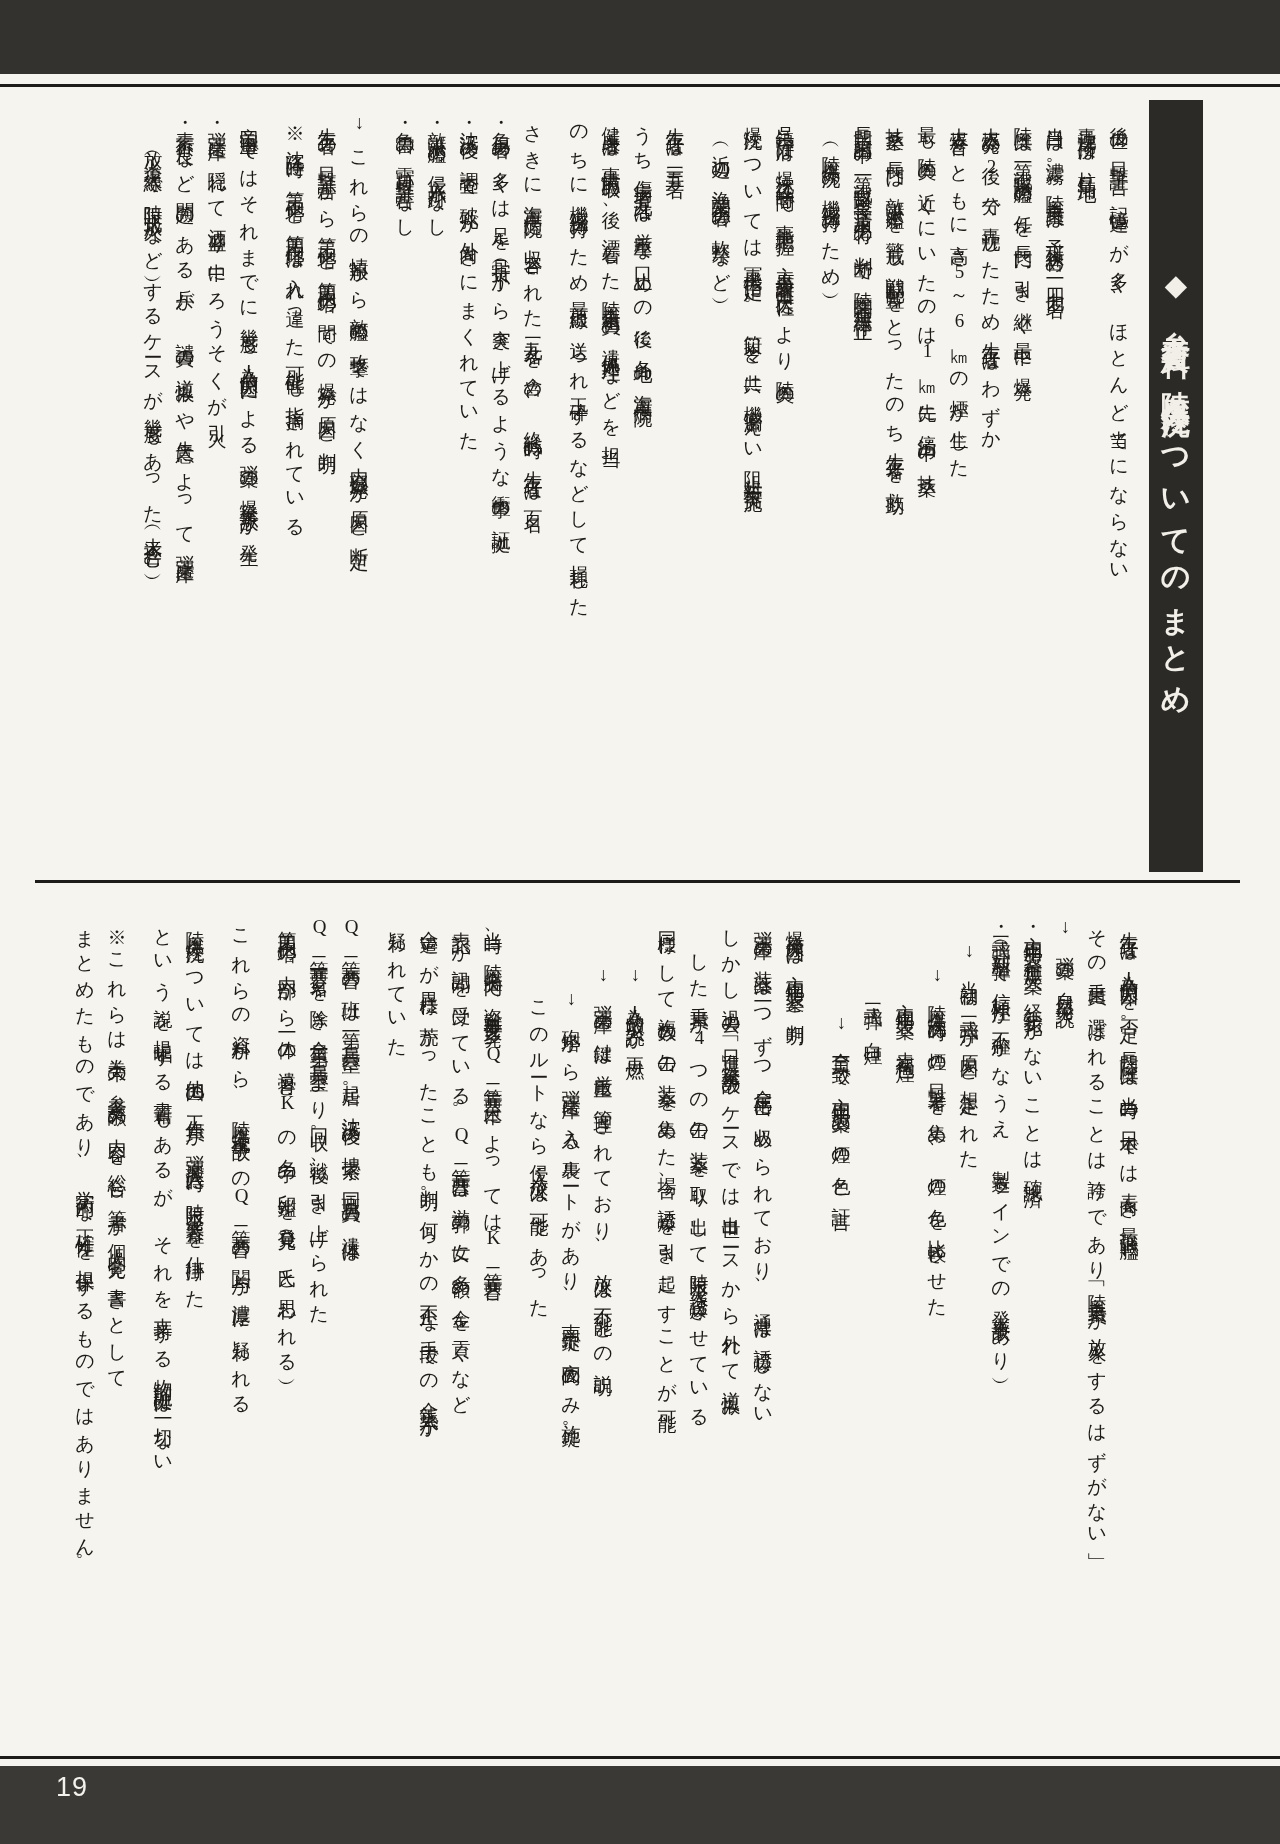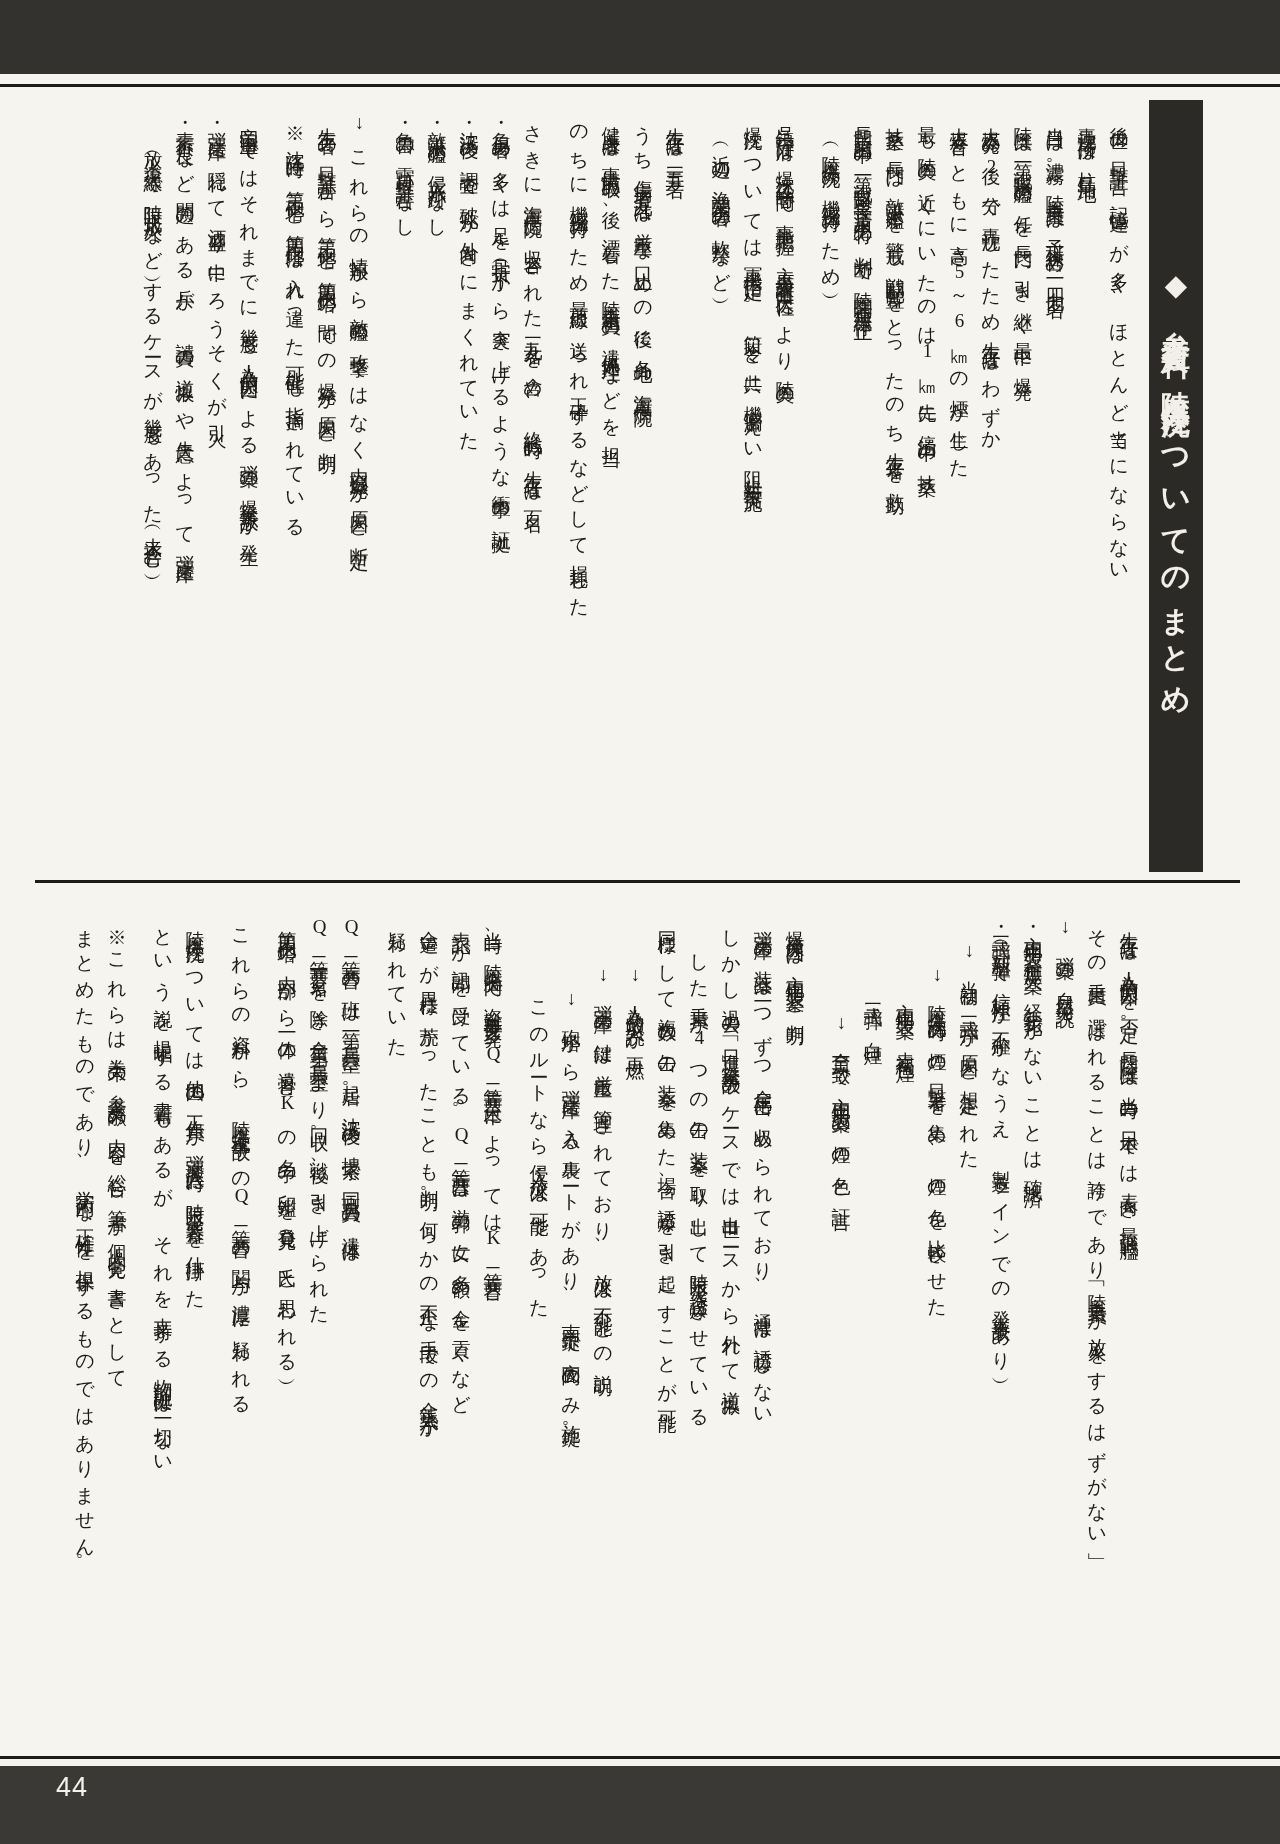--- a/index.html
+++ b/index.html
@@ -155,16 +155,16 @@
       </div>
       <div class="vgroup">
         <div class="vline">※これらは巻末の参考文献の内容を総合し筆者が個人的覚え書きとして</div>
         <div class="vline">まとめたものであり、学術的な正確性を担保するものではありません。</div>
       </div>
     </section>
 
   <div class="rule rule-bottom"></div>
 
   <div class="bottombar">
-    <span class="pagenum">44</span>
+    <span class="pagenum">19</span>
   </div>
 
 </div>
 
 </body></html>

